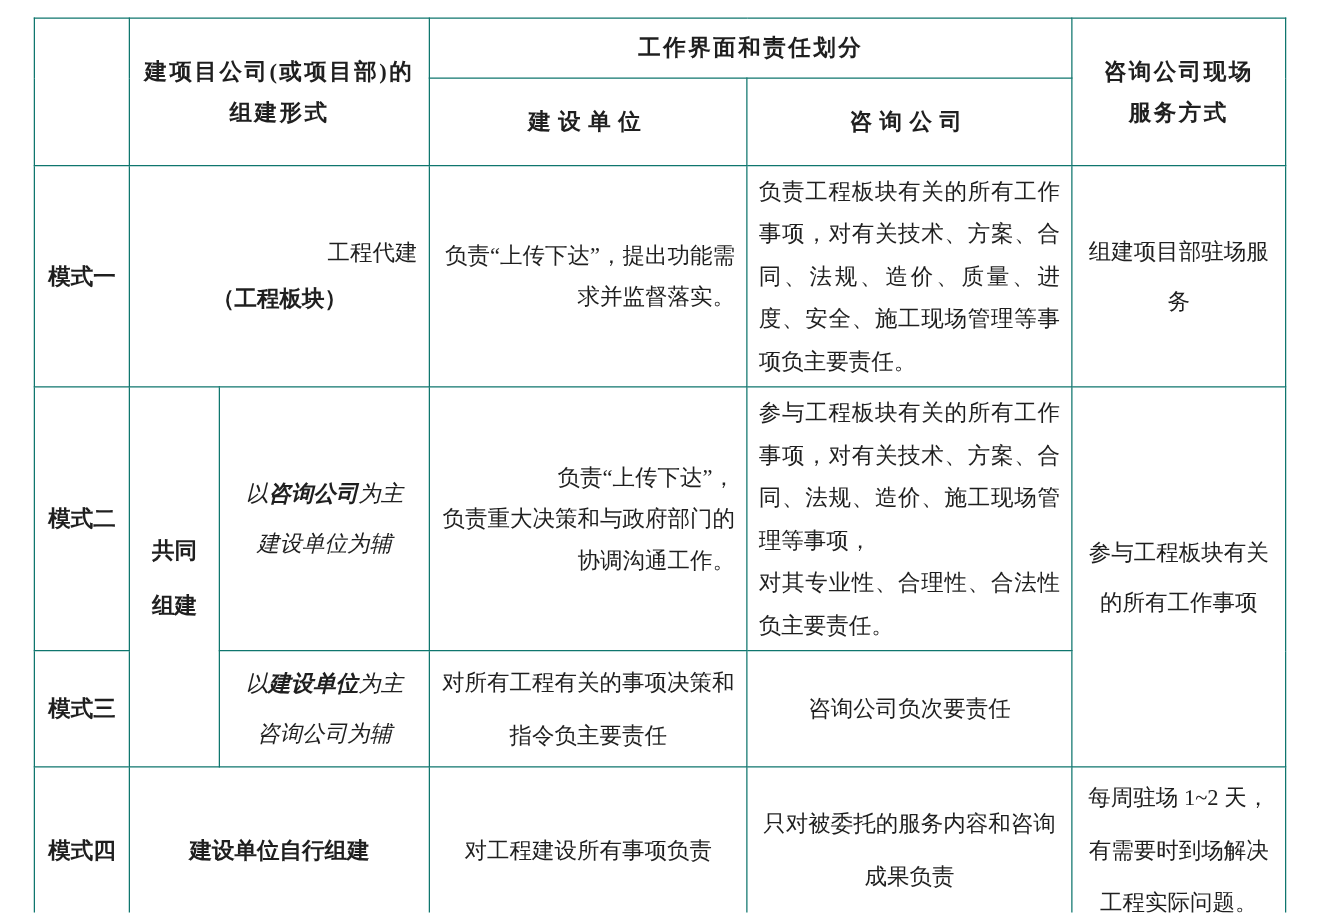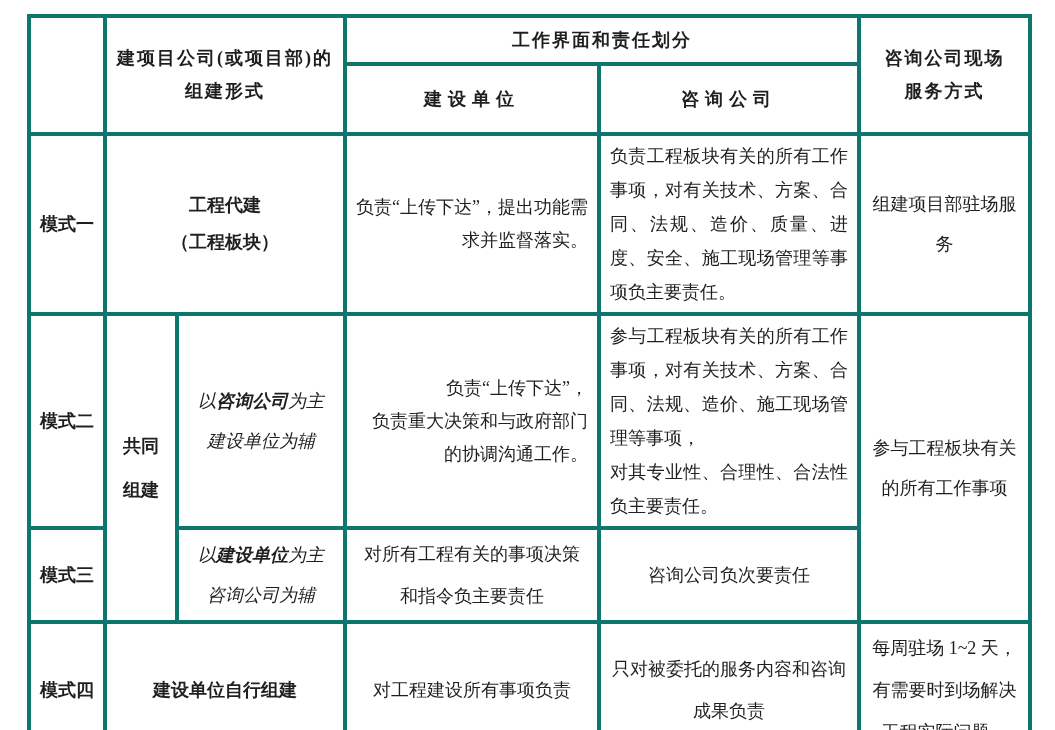--- a/index.html
+++ b/index.html
@@ -13,21 +13,21 @@
   }
   .table-wrap {
     padding: 14px 0 0 27px;
   }
   table.resp-table {
     border-collapse: collapse;
     table-layout: fixed;
     width: 1001px;
   }
   td {
-    border: 4px solid #0f766e;
+    border: 1px solid #0f766e;
     vertical-align: middle;
     text-align: center;
     font-size: 18px;
     line-height: 33px;
     padding: 3px 9px;
     overflow: hidden;
     box-sizing: border-box;
   }
   
   tr.h-top    { height: 48px; }
@@ -57,21 +57,22 @@
     text-justify: inter-character;
     line-height: 34px;
   }
   .preline {
     white-space: pre-line;
   }
   td.bold-cell {
     font-weight: bold;
   }
   .form-bold-line {
-    font-weight: bold;
+    font-weight: normal;
+    text-align: right;
   }
   .form-sub-line {
     margin-top: 4px;
     font-weight: bold;
   }
   .form-line {
     line-height: 40px;
     font-style: italic;
   }
   .form-line b {

